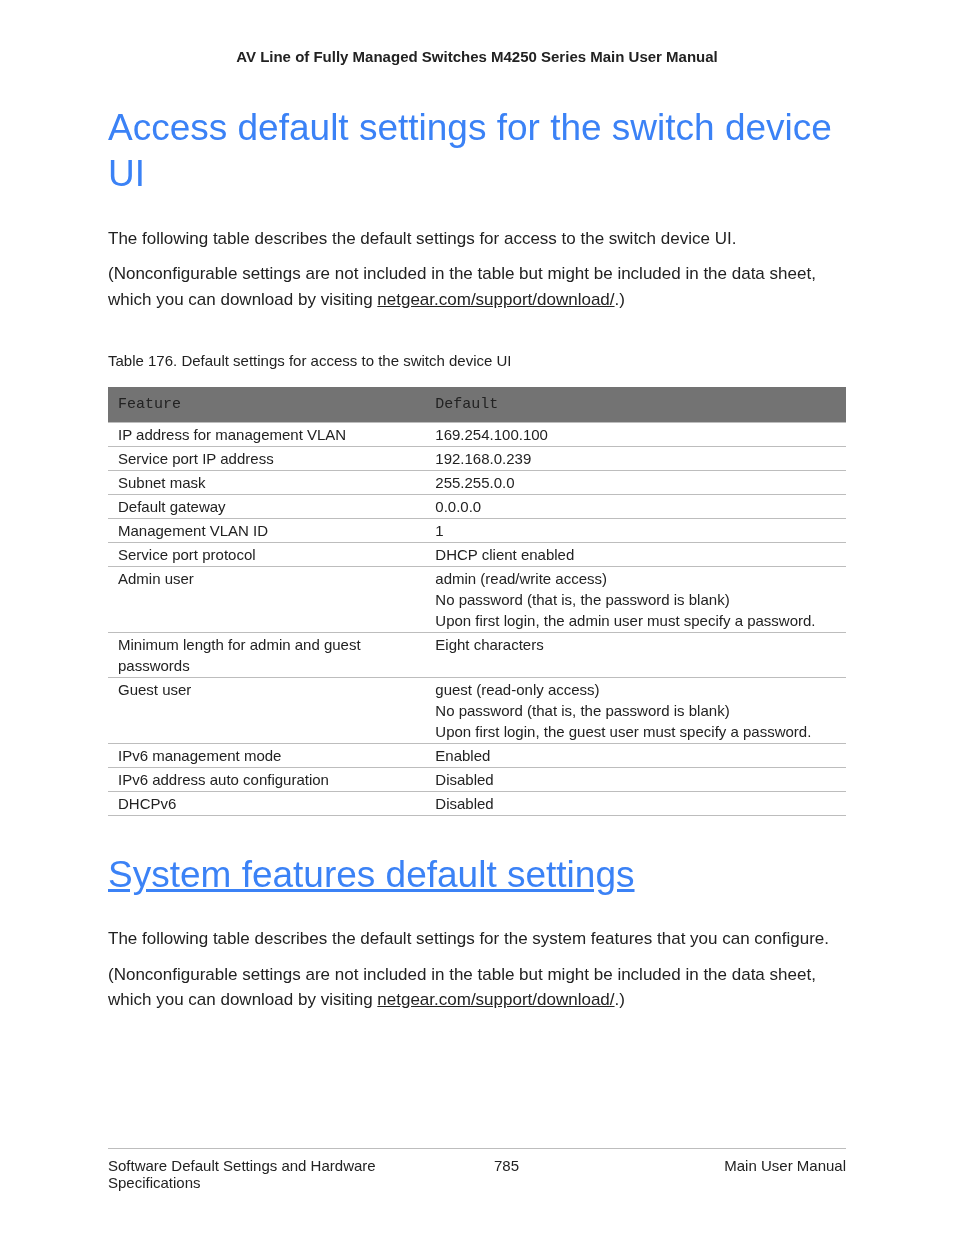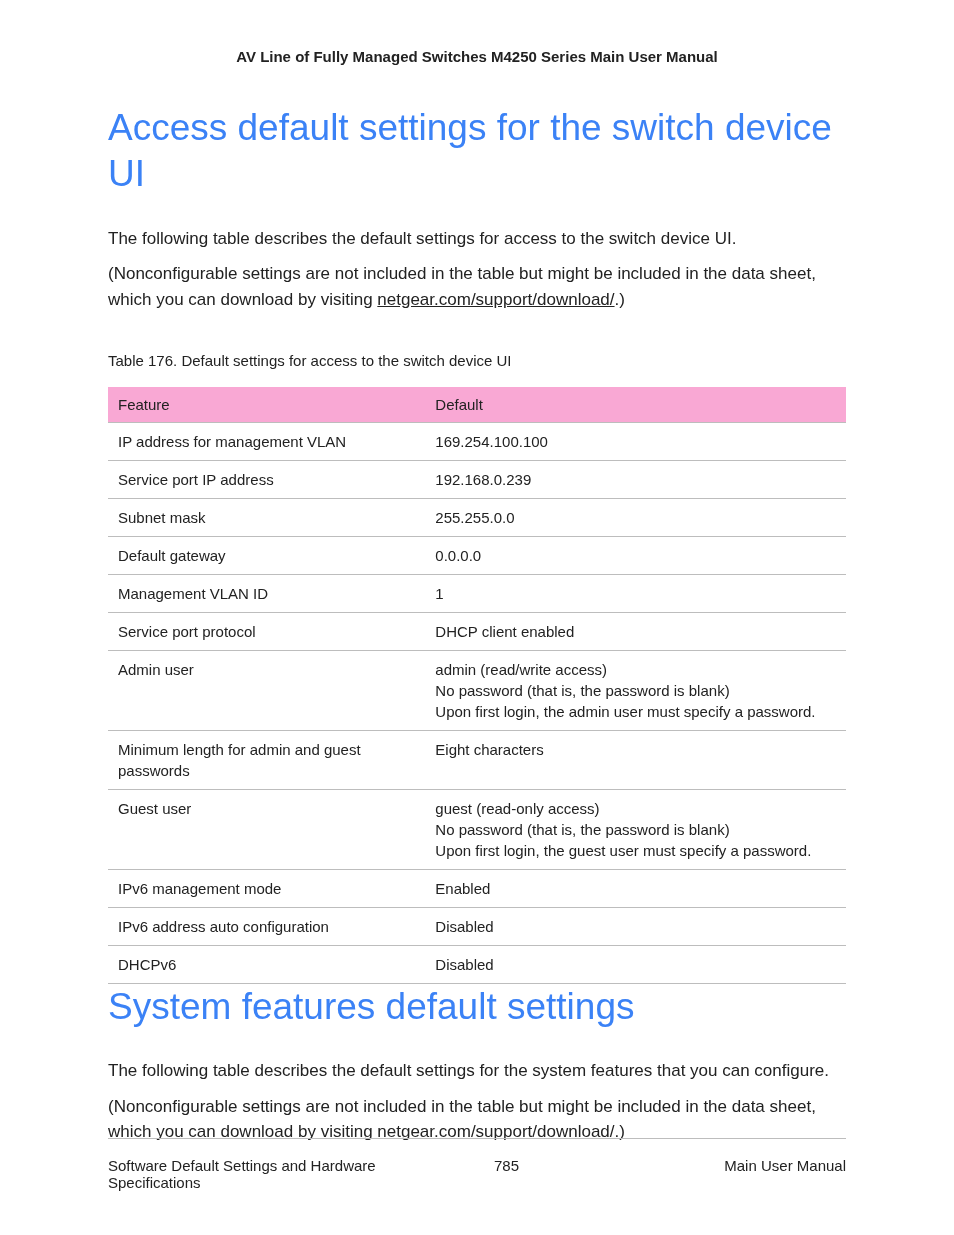--- a/index.html
+++ b/index.html
@@ -45,45 +45,48 @@
     margin: 40px 0 18px 0;
   }
   table.defaults {
     width: 100%;
     border-collapse: collapse;
     font-size: 15px;
   }
   table.defaults th {
     text-align: left;
     font-weight: 400;
-    background: #f9a8d4;
+    background: #737373;
     padding: 9px 10px;
     border-bottom: 1px solid #bdbdbd;
+    font-family: Liberation Mono, monospace;
   }
   table.defaults td {
-    padding: 8px 10px;
+    padding: 1px 10px;
     border-bottom: 1px solid #bdbdbd;
     vertical-align: top;
     line-height: 1.4;
   }
   table.defaults td.feature-col {
     width: 43%;
   }
   .multiline-cell div {
     margin: 0;
   }
   h1.section-title.second {
+    margin-top: 36px;
+    text-decoration: underline;
   }
   .footer {
     position: absolute;
     left: 108px;
     right: 108px;
     bottom: 44px;
     border-top: 1px solid #bdbdbd;
-    padding-top: 18px;
+    padding-top: 8px;
     display: flex;
     justify-content: space-between;
     font-size: 15px;
   }
   .footer .left {
     width: 38%;
   }
   .footer .center {
     text-align: center;
     flex: 1;

